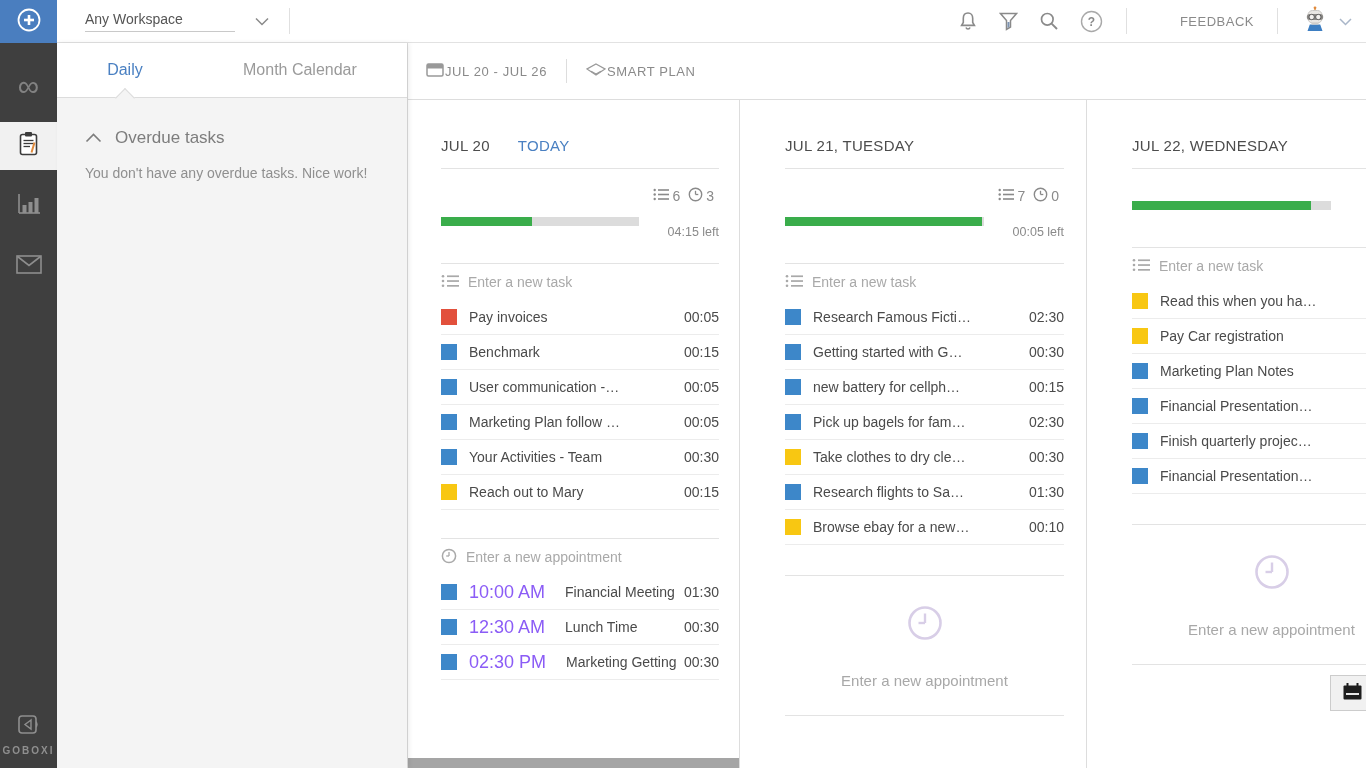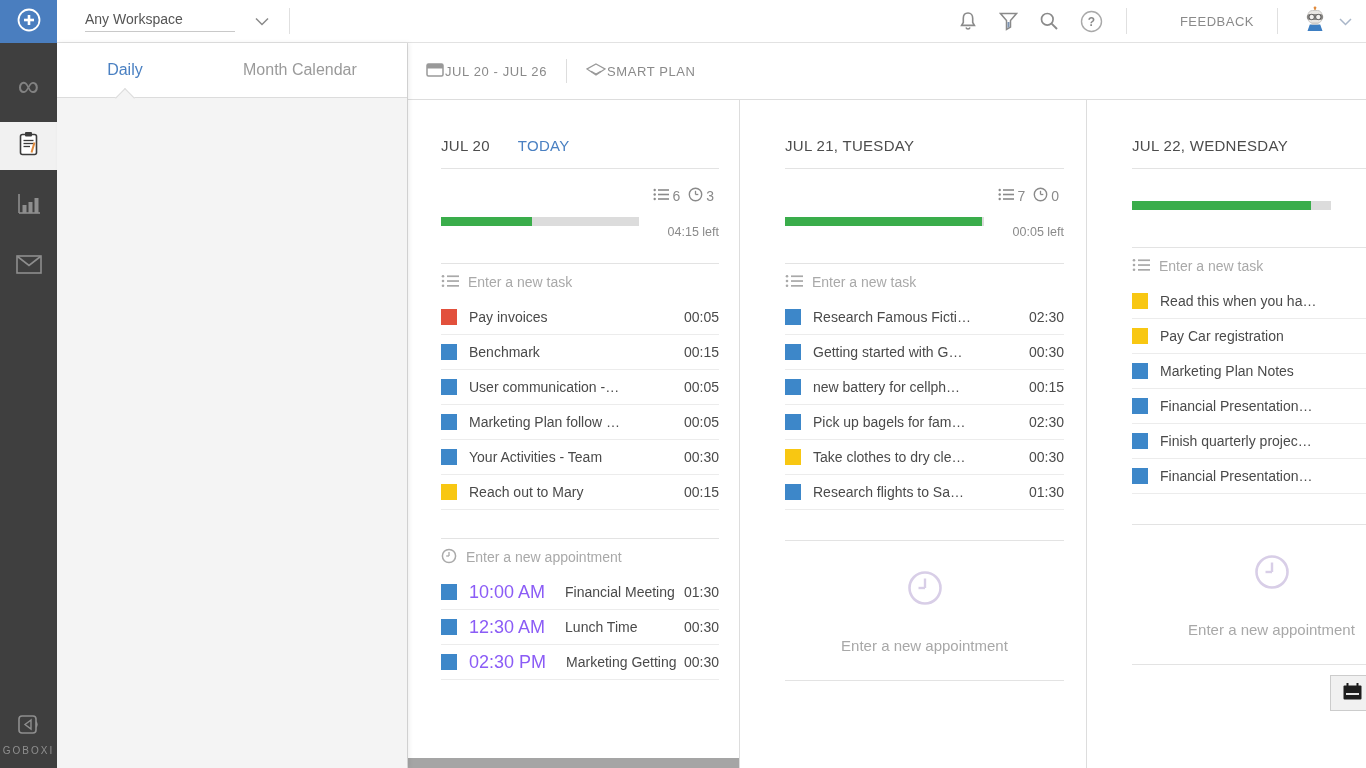--- a/index.html
+++ b/index.html
@@ -9,21 +9,21 @@
   .screen { display:flex; width:1366px; height:768px; }
 
   
   .rail { width:57px; background:#3f3f3f; display:flex; flex-direction:column; flex-shrink:0; }
   .rail-add { height:43px; background:#4a7ebf; display:flex; align-items:center; justify-content:center; cursor:pointer; }
   .rail-nav { margin-top:19px; display:flex; flex-direction:column; gap:12px; }
   .rail-item { height:48px; display:flex; align-items:center; justify-content:center; color:#8e8e8e; cursor:pointer; }
   .rail-item.active { background:#f1f1f1; color:#3c3c3c; }
   .infinity-glyph { font-size:30px; line-height:1; color:#828282; }
   .rail-brand { margin-top:auto; margin-bottom:12px; display:flex; flex-direction:column; align-items:center; gap:5px; color:#8f8f8f; }
-  .brand-text { font-size:10px; letter-spacing:2px; font-weight:normal; }
+  .brand-text { font-size:10px; letter-spacing:2px; font-weight:bold; }
 
   
   .main { flex:1; display:flex; flex-direction:column; min-width:0; }
 
   .topbar { height:43px; background:#fff; border-bottom:1px solid #e2e2e2; display:flex; align-items:center; padding:0 14px 0 28px; flex-shrink:0; }
   .workspace { display:flex; align-items:center; cursor:pointer; }
   .workspace-text { width:150px; font-size:14px; color:#555; padding-bottom:4px; border-bottom:1px solid #c9c9c9; }
   .workspace .chev { margin-left:20px; color:#8a8a8a; }
   .topbar-sep { width:1px; height:26px; background:#e0e0e0; margin:0 20px; }
   .topbar-right { margin-left:auto; display:flex; align-items:center; gap:21px; color:#8a8a8a; }
@@ -210,20 +210,31 @@
 
       <section class="left-panel">
         <div class="tabs">
           <div class="tab active">
             <span>Daily</span>
             <div class="notch"></div>
           </div>
           <div class="tab">
             <span>Month Calendar</span>
           </div>
+        </div>
+        <div class="overdue">
+          <div class="overdue-header">
+            <span>
+              <svg width="17" height="10" viewBox="0 0 17 10">
+                  <polyline points="1.5,8.5 8.5,1.5 15.5,8.5" fill="none" stroke="#7d7d7d" stroke-width="1.6"></polyline>
+                </svg>
+            </span>
+            <span>Overdue tasks</span>
+          </div>
+          <p class="overdue-msg">You don't have any overdue tasks. Nice work!</p>
         </div>
       </section>
 
       <section class="planner">
         <header class="planner-header">
           <div class="ph-item">
             <span>
               <svg width="18" height="15" viewBox="0 0 18 15">
                 <rect x="1" y="2" width="16" height="12" rx="1.5" fill="none" stroke="#999" stroke-width="1.5"></rect>
                 <rect x="1" y="2" width="16" height="4.5" fill="#999"></rect>
@@ -438,20 +449,25 @@
                   <div class="task-row">
     <span class="sq" style="background: rgb(248, 199, 18);"></span>
     <span class="t-label">Take clothes to dry cle…</span>
     <span class="t-dur">00:30</span>
   </div>
                   <div class="task-row">
     <span class="sq" style="background: rgb(61, 135, 201);"></span>
     <span class="t-label">Research flights to Sa…</span>
     <span class="t-dur">01:30</span>
   </div>
+                  <div class="task-row">
+    <span class="sq" style="background: rgb(248, 199, 18);"></span>
+    <span class="t-label">Browse ebay for a new…</span>
+    <span class="t-dur">00:10</span>
+  </div>
                 </div>
     </div>
 
     <div class="empty-appt">
       <span>
         <svg width="38" height="38" viewBox="0 0 38 38">
           <circle cx="19" cy="19" r="15.5" fill="none" stroke="#d8cee7" stroke-width="2.6"></circle>
           <line x1="19" y1="19" x2="19" y2="9.5" stroke="#d8cee7" stroke-width="2.4"></line>
           <line x1="19" y1="19" x2="12.5" y2="19" stroke="#d8cee7" stroke-width="2.4"></line>
         </svg>

